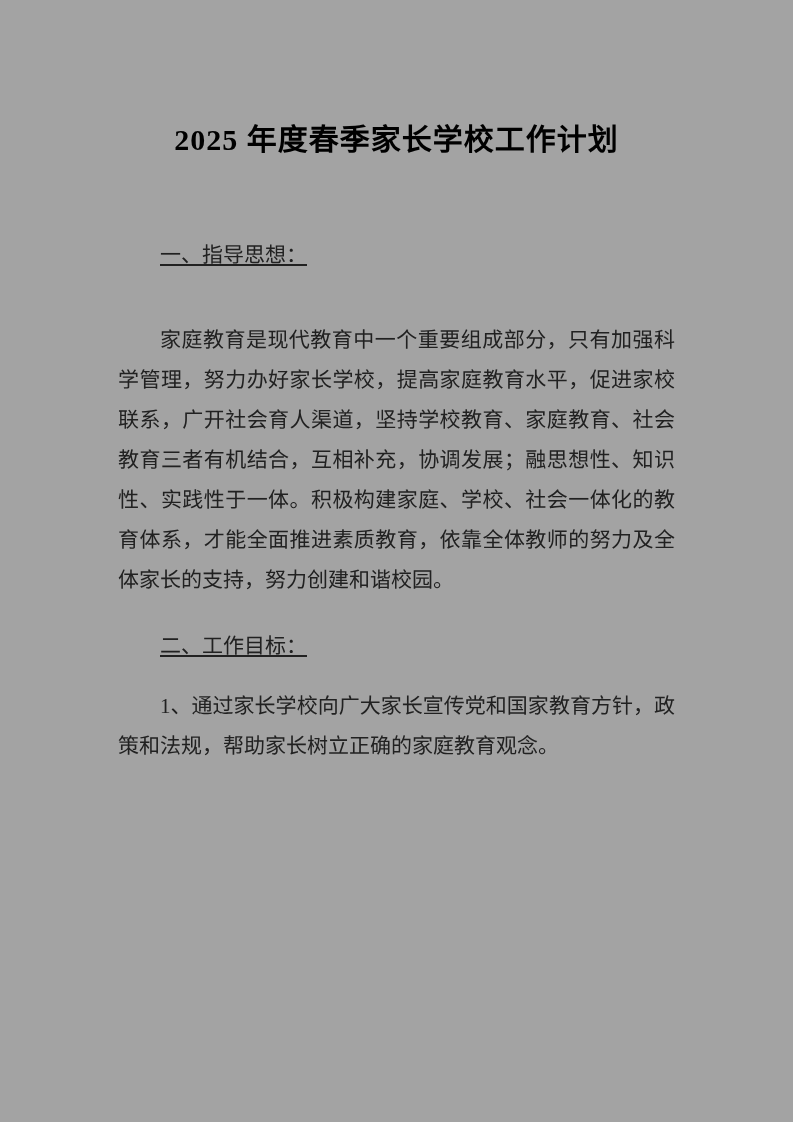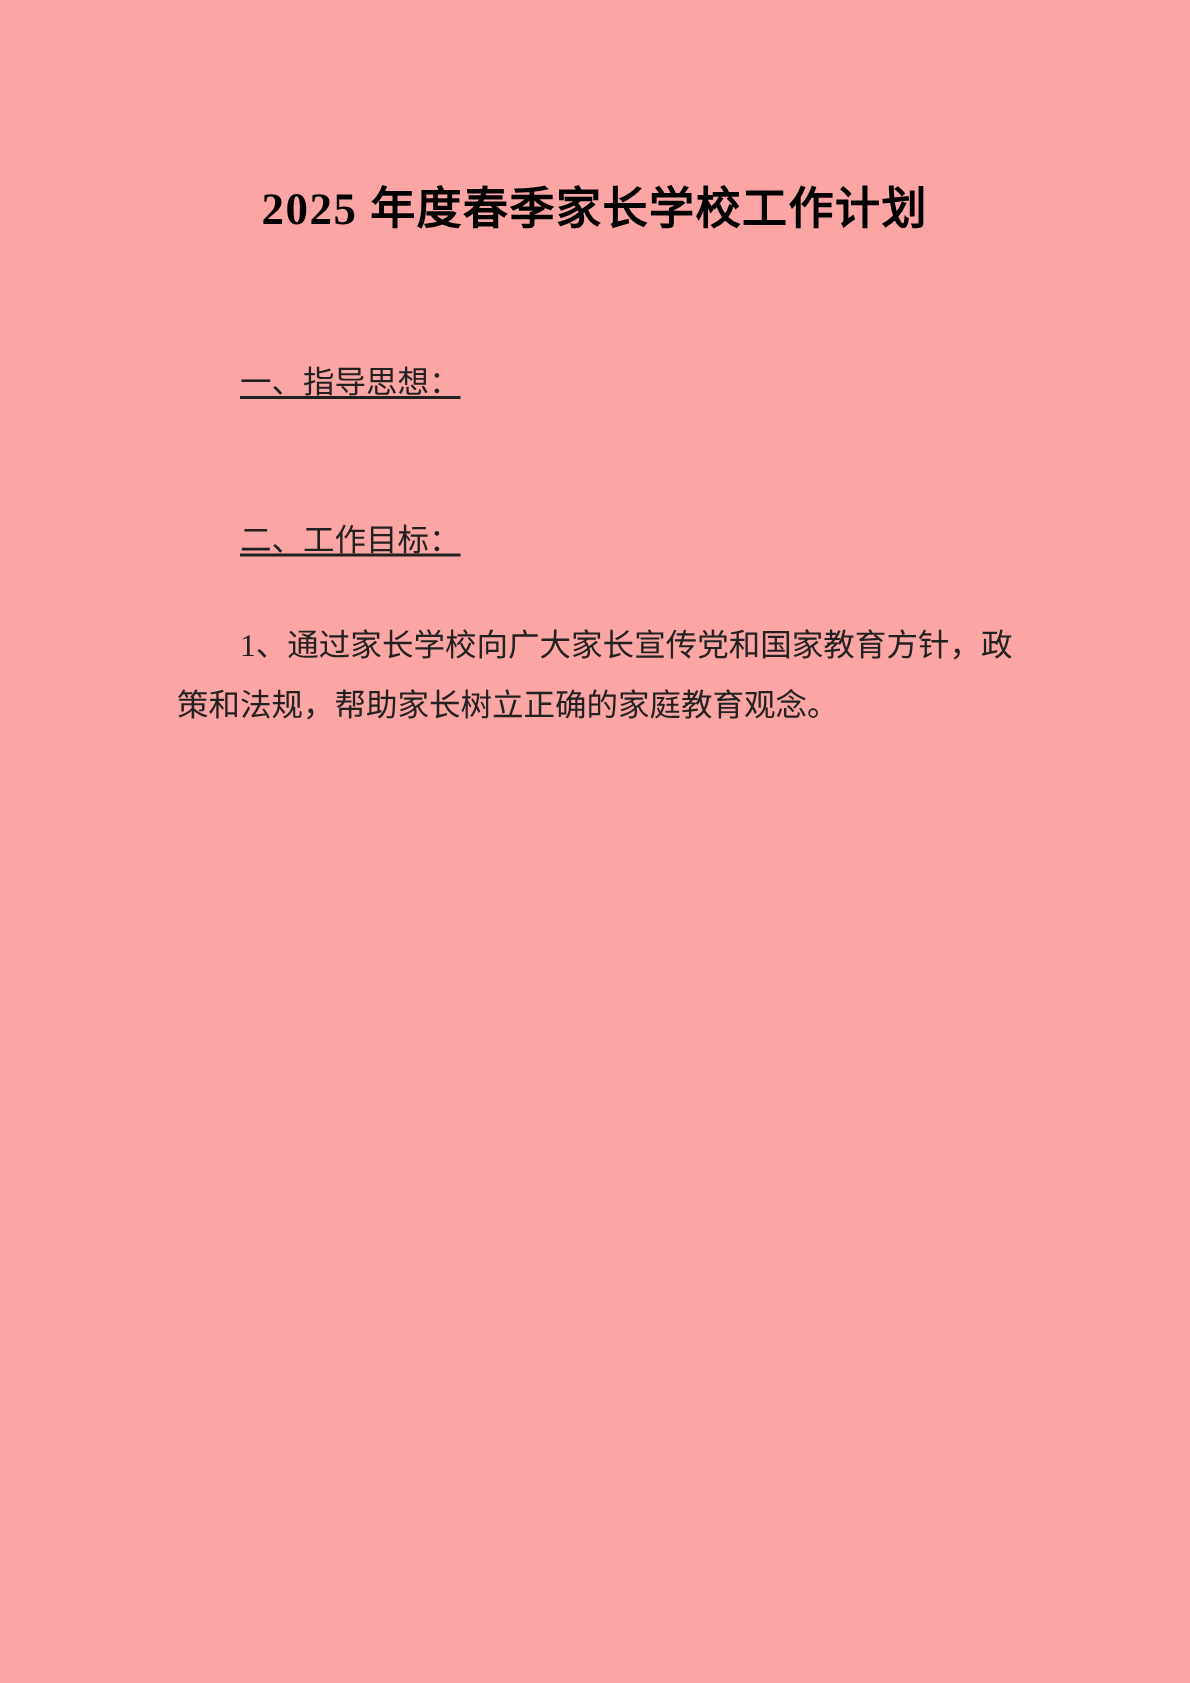--- a/index.html
+++ b/index.html
@@ -5,21 +5,21 @@
   html, body {
     margin: 0;
     padding: 0;
     background: #ffffff;
   }
   .page {
     position: relative;
     width: 793px;
     height: 1122px;
     margin: 0 auto;
-    background: #fca5a5;
+    background: #a3a3a3;
     box-sizing: border-box;
     padding: 118px 118px 0 118px;
     color: #212121;
     font-family: "Liberation Serif", "DejaVu Serif", serif;
     overflow: hidden;
   }
   .doc-title {
     margin: 0;
     font-size: 30px;
     line-height: 44px;
@@ -32,46 +32,47 @@
   .doc-heading {
     margin: 73px 0 0 0;
     font-size: 21px;
     line-height: 40px;
     font-weight: normal;
     text-indent: 2em;
     color: #212121;
     text-decoration: underline;
   }
   .doc-heading.second {
-    margin-top: 65px;
+    margin-top: 26px;
   }
   .doc-para {
     margin: 45px 0 0 0;
     font-size: 21px;
     line-height: 40px;
     text-align: justify;
     text-indent: 2em;
     color: #212121;
     word-break: break-all;
   }
   .doc-para.goal-1 {
-    margin-top: 30px;
+    margin-top: 20px;
   }
   .doc-para.goal-2 {
     margin-top: 45px;
   }
 </style>
 </head>
 <body>
 
 <div class="page">
 
   <h1 class="doc-title">2025 年度春季家长学校工作计划</h1>
 
   <h2 class="doc-heading first">一、指导思想：</h2>
 
+  <p class="doc-para ideology">家庭教育是现代教育中一个重要组成部分，只有加强科学管理，努力办好家长学校，提高家庭教育水平，促进家校联系，广开社会育人渠道，坚持学校教育、家庭教育、社会教育三者有机结合，互相补充，协调发展；融思想性、知识性、实践性于一体。积极构建家庭、学校、社会一体化的教育体系，才能全面推进素质教育，依靠全体教师的努力及全体家长的支持，努力创建和谐校园。</p>
 
   <h2 class="doc-heading second">二、工作目标：</h2>
 
   <p class="doc-para goal-1">1、通过家长学校向广大家长宣传党和国家教育方针，政策和法规，帮助家长树立正确的家庭教育观念。</p>
 
 
 </div>
 
 </body></html>

